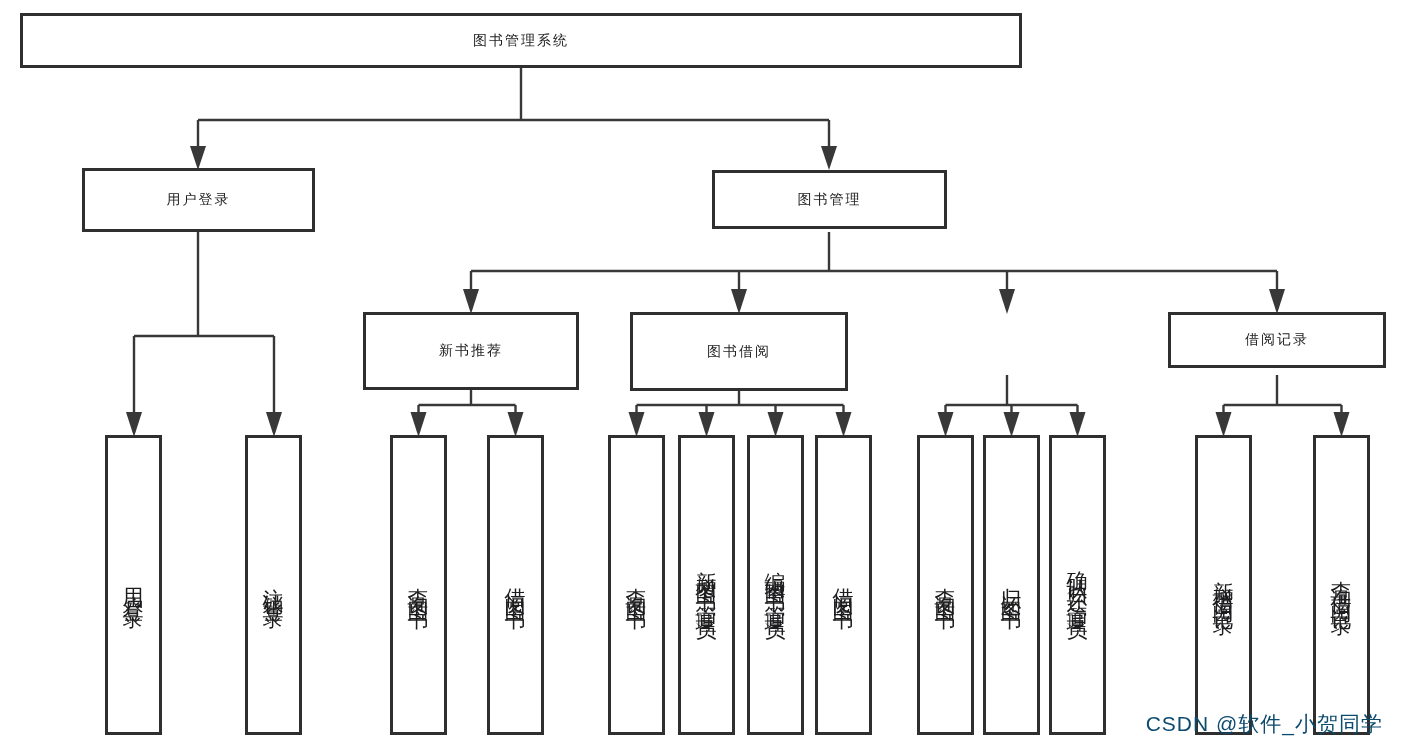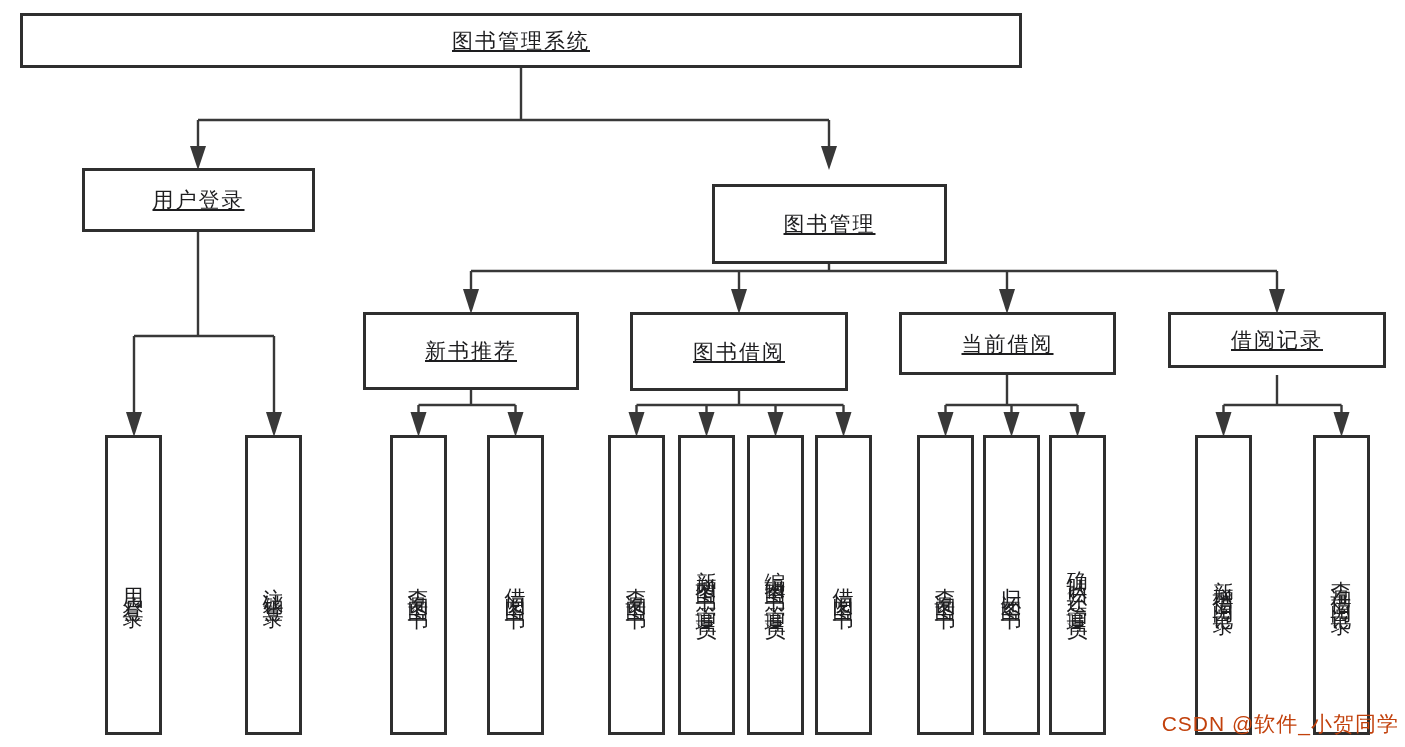--- a/index.html
+++ b/index.html
@@ -22,43 +22,42 @@
     box-sizing: border-box;
     border: 3px solid #2f2f2f;
     background: #ffffff;
     display: flex;
     align-items: center;
     justify-content: center;
     z-index: 1;
     color: #1d1d1f;
   }
   .h-node span {
-    font-size: 21px;
+    font-size: 14px;
     letter-spacing: 2px;
     white-space: nowrap;
-    text-decoration: underline;
   }
   .v-node {
     width: 57px;
     height: 300px;
   }
   .v-node span {
     writing-mode: vertical-rl;
     text-orientation: mixed;
     font-size: 21px;
     letter-spacing: 7px;
     line-height: 1;
     white-space: nowrap;
   }
   #watermark {
     position: absolute;
-    right: 6px;
+    right: 22px;
     bottom: 9px;
     font-size: 21px;
-    color: #c2410c;
+    color: #0c4a6e;
     letter-spacing: 1px;
     z-index: 2;
     white-space: nowrap;
   }
 </style>
 </head>
 <body>
 
 <div id="canvas">
 
@@ -109,32 +108,29 @@
     </g>
   </svg>
 
   <div class="node h-node" style="left:20px; top:13px; width:1002px; height:55px">
     <span>图书管理系统</span>
   </div>
 
   <div class="node h-node" style="left:82px; top:168px; width:233px; height:64px">
     <span>用户登录</span>
   </div>
-  <div class="node h-node" style="left:712px; top:184px; width:235px; height:80px">
+  <div class="node h-node" style="left:712px; top:170px; width:235px; height:59px">
     <span>图书管理</span>
   </div>
 
   <div class="node h-node" style="left:363px; top:312px; width:216px; height:78px">
     <span>新书推荐</span>
   </div>
   <div class="node h-node" style="left:630px; top:312px; width:218px; height:79px">
     <span>图书借阅</span>
-  </div>
-  <div class="node h-node" style="left:899px; top:312px; width:217px; height:63px">
-    <span>当前借阅</span>
   </div>
   <div class="node h-node" style="left:1168px; top:312px; width:218px; height:56px">
     <span>借阅记录</span>
   </div>
 
   <div class="node v-node" style="left:105px; top:435px">
     <span>用户登录</span>
   </div>
   <div class="node v-node" style="left:245px; top:435px">
     <span>注销登录</span>

